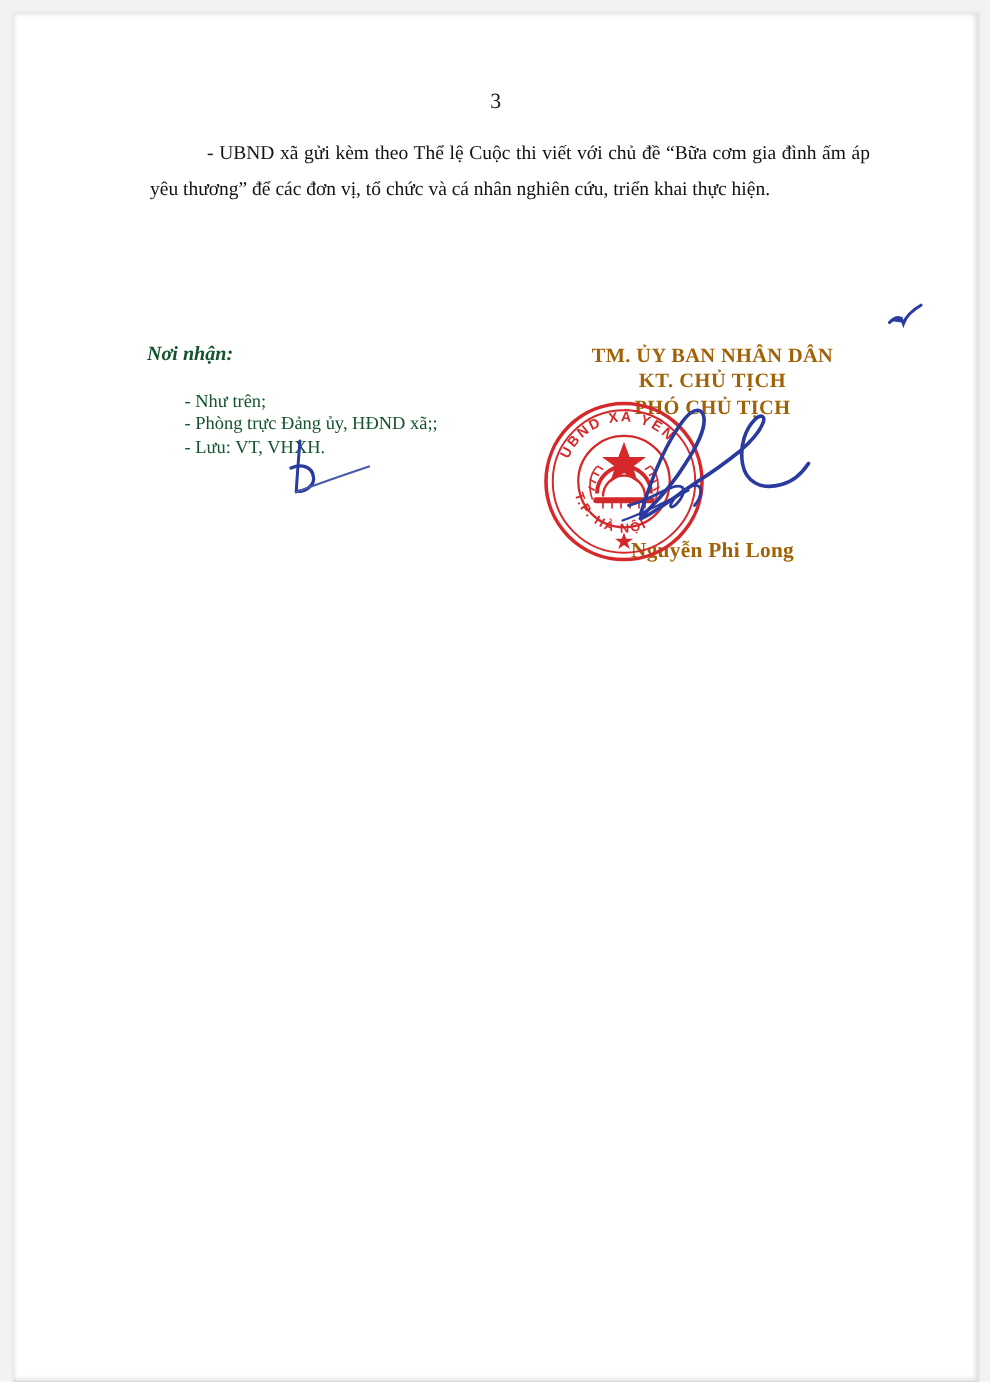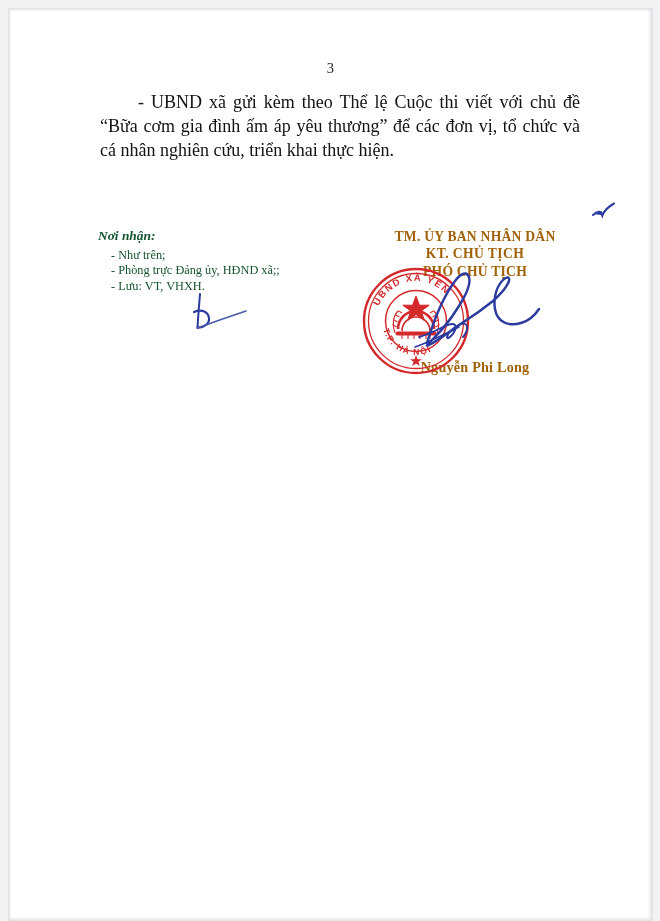--- a/index.html
+++ b/index.html
@@ -58,21 +58,21 @@
     text-align: center;
     font-size: 14.5px;
     color: #1b1b1b;
     letter-spacing: 0.2px;
   }
 
   .body-text {
     position: absolute;
     left: 91px;
     width: 480px;
-    font-size: 18px;
+    font-size: 13px;
     line-height: 24.2px;
     color: #121212;
     text-align: justify;
     text-justify: inter-word;
   }
   .body-text p {
     margin: 0;
     text-indent: 38px;
   }
   #para-1 { top: 81px; }
@@ -97,21 +97,21 @@
   }
   #recipients .rec-title {
     font-weight: bold;
     font-style: italic;
     font-size: 13.4px;
     line-height: 16px;
     margin-bottom: 1px;
   }
   #recipients ul {
     list-style: none;
-    margin: 4px;
+    margin: 16px;
     padding: 0 0 0 9px;
   }
   #recipients li {
     font-size: 12.3px;
     line-height: 15.3px;
     white-space: nowrap;
   }
 
   
   .blue-initial {

